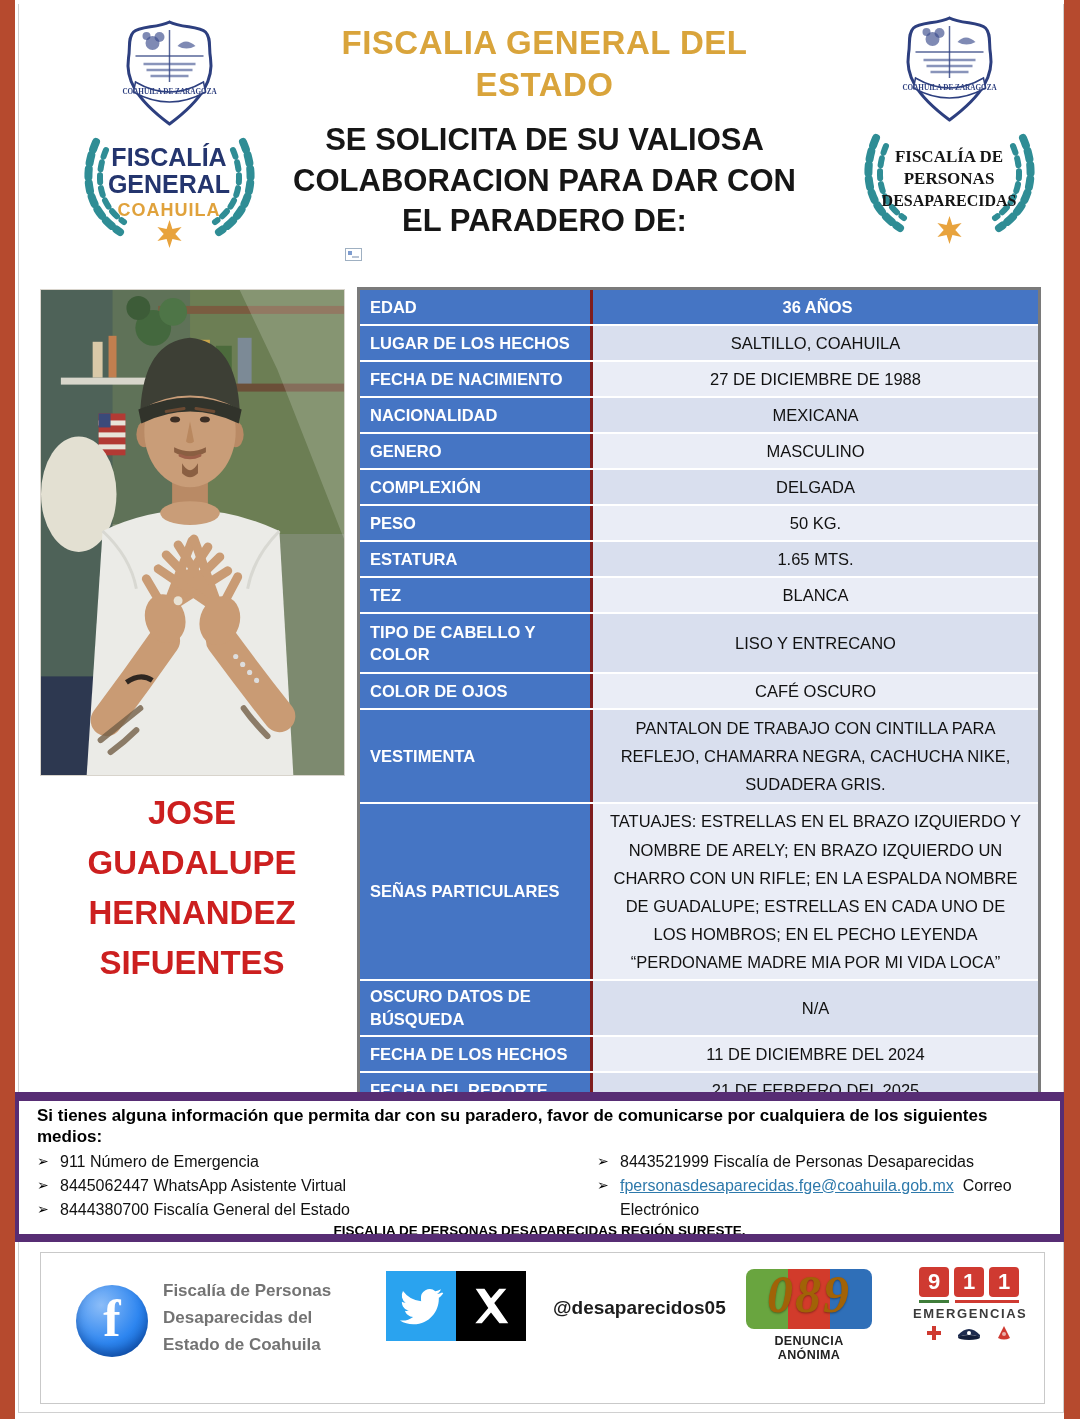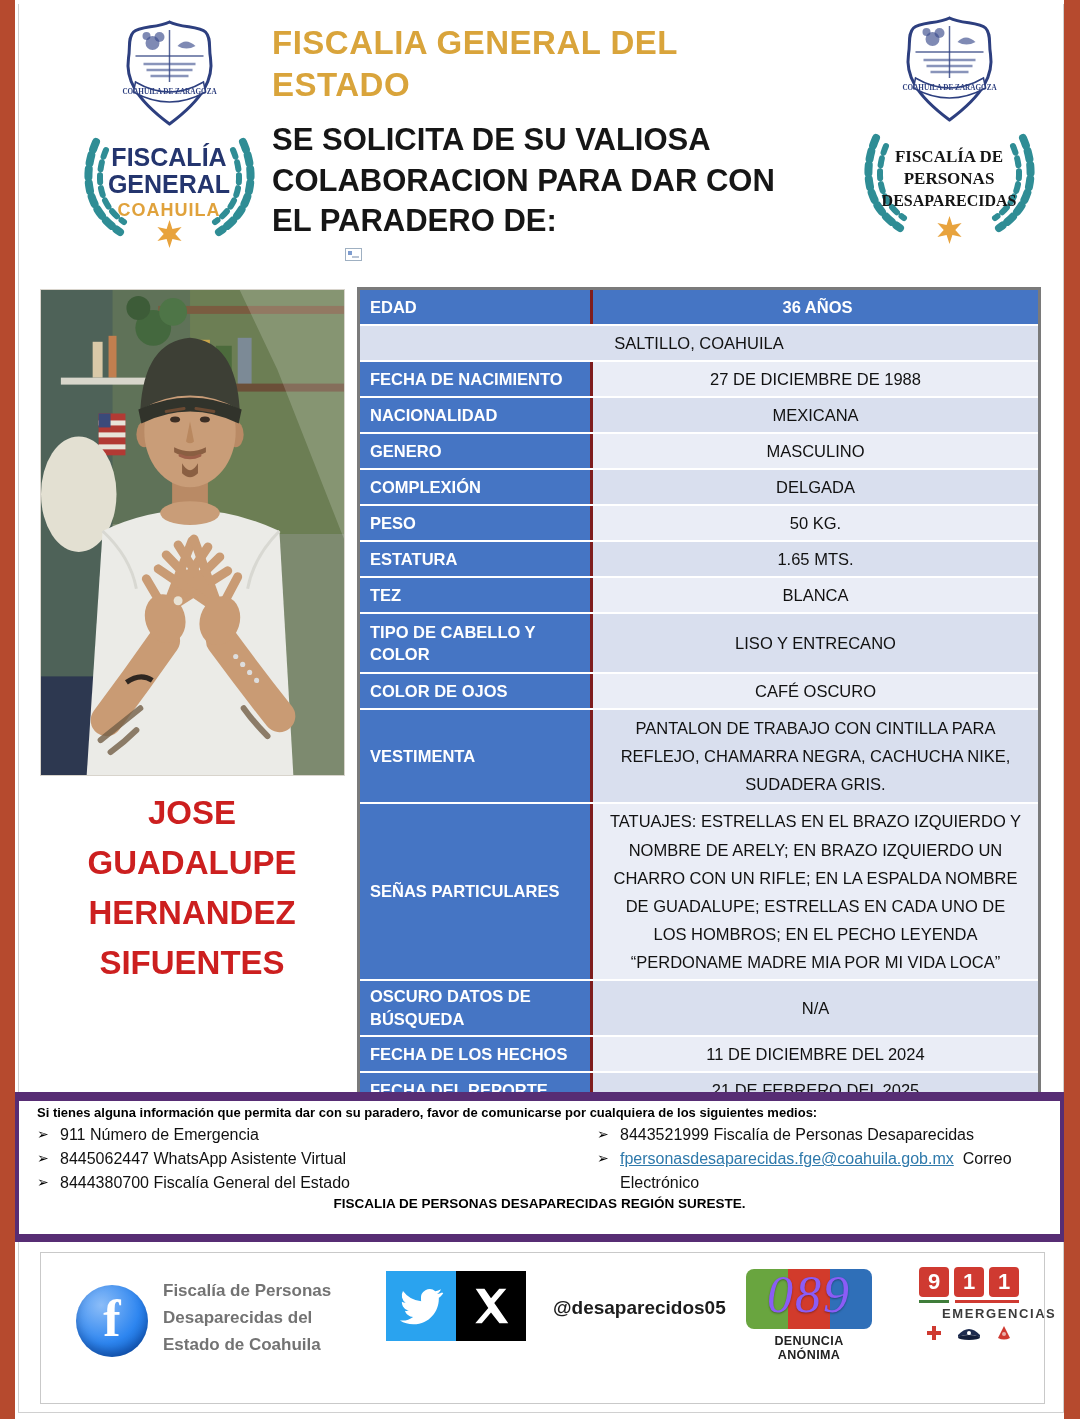--- a/index.html
+++ b/index.html
@@ -7,21 +7,21 @@
         font-family:"Liberation Sans",sans-serif;color:#1a1a1a;}
   .stripe{position:absolute;top:0;bottom:0;width:15px;background:#b64a2e;}
   .stripe.left{left:0;} .stripe.right{right:0;width:16px;}
   .inner-frame{position:absolute;left:18px;top:4px;width:1044px;height:1408px;
         border-left:1px solid #d0d0d0;border-right:1px solid #d0d0d0;border-bottom:1px solid #d0d0d0;pointer-events:none;}
 
   
   .logo{position:absolute;width:215px;height:238px;}
   .logo.left{left:62px;top:14px;}
   .logo.right{left:842px;top:12px;}
-  .title-block{position:absolute;left:272px;top:22px;width:545px;}
+  .title-block{position:absolute;left:272px;top:22px;width:545px;text-align:center;}
   .gold-title{color:#d9a43b;font-size:33px;font-weight:700;line-height:1.28;letter-spacing:.5px;}
   .black-subtitle{margin-top:14px;color:#161616;font-size:31px;font-weight:700;line-height:1.3;}
   .broken-img{position:absolute;left:345px;top:248px;width:17px;height:13px;background:#fff;
         border:1px solid #9fb0c2;box-sizing:border-box;}
   .broken-img i{position:absolute;left:2px;top:2px;width:4px;height:4px;background:#7e9ccf;display:block;}
   .broken-img b{position:absolute;right:2px;bottom:2px;width:7px;height:2px;background:#b9c4d4;display:block;}
 
   
   .photo{position:absolute;left:40px;top:289px;width:305px;height:487px;border:1px solid #d8d4cc;
         box-sizing:border-box;background:#8a9478;}
@@ -46,21 +46,21 @@
   .t-row:nth-child(12){min-height:92px;}
   .t-row:nth-child(13){min-height:168px;}
   .t-row:nth-child(14){min-height:54px;}
 
   
   .purple-bar{position:absolute;left:15px;width:1049px;height:9px;background:#572d74;}
   .bar-top{top:1092px;} .bar-bottom{top:1234px;height:8px;}
   .contact-box{position:absolute;left:15px;top:1101px;width:1049px;height:133px;background:#fff;
         border-left:4px solid #572d74;border-right:4px solid #572d74;box-sizing:border-box;
         padding:4px 18px 0 18px;overflow:hidden;}
-  .contact-intro{font-size:13px;font-weight:700;color:#000;line-height:1.25;}
+  .contact-intro{font-size:17px;font-weight:700;color:#000;line-height:1.25;}
   .contact-cols{display:flex;margin-top:2px;}
   .contact-cols ul{list-style:none;margin:0;padding:0;}
   .col-l{flex:0 0 560px;}
   .col-r{flex:1;}
   .contact-cols li{display:flex;gap:9px;font-size:16px;line-height:1.5;color:#111;}
   .arrow{flex:0 0 14px;font-size:14px;color:#000;padding-top:1px;}
   .email-link{color:#2e79ab;text-decoration:underline;cursor:pointer;}
   .office{text-align:center;font-weight:700;font-size:13.5px;line-height:1.3;color:#000;}
 
   
@@ -77,32 +77,32 @@
   .tw-sq{left:345px;background:#2aa3ef;}
   .x-sq{left:415px;background:#000;}
   .sq svg{position:absolute;left:12px;top:12px;width:46px;height:46px;}
   .handle{position:absolute;left:512px;top:44px;font-size:19px;font-weight:700;color:#1c1c1c;}
   .logo089{position:absolute;left:702px;top:16px;width:132px;text-align:center;}
   .blocks{position:relative;width:126px;height:60px;margin:0 auto;border-radius:8px;overflow:hidden;display:flex;}
   .blocks i{flex:1;display:block;}
   .blocks i:nth-child(1){background:#69a53f;}
   .blocks i:nth-child(2){background:#d23b2b;}
   .blocks i:nth-child(3){background:#2f6fb8;}
-  .blocks span{position:absolute;left:0;right:0;top:-4px;color:#8b5cf6;font-family:"Liberation Serif",serif;
-        font-style:italic;font-weight:400;font-size:52px;letter-spacing:2px;text-shadow:0 1px 2px rgba(0,0,0,.35);}
+  .blocks span{position:absolute;left:0;right:0;top:-4px;color:#a16207;font-family:"Liberation Serif",serif;
+        font-style:italic;font-weight:700;font-size:52px;letter-spacing:2px;text-shadow:0 1px 2px rgba(0,0,0,.35);}
   .lbl089{margin-top:5px;font-size:12.5px;font-weight:700;color:#222;letter-spacing:.4px;}
   .logo911{position:absolute;left:872px;top:14px;width:112px;text-align:center;}
   .digits{display:flex;gap:5px;justify-content:center;}
   .digits b{width:30px;height:30px;background:#cf3a31;border-radius:4px;color:#fff;
         font-size:22px;line-height:30px;display:block;}
   .flagbars{display:flex;gap:6px;justify-content:center;margin-top:3px;}
   .flagbars i{height:3px;display:block;}
   .flagbars i:first-child{width:30px;background:#3f7d3a;}
   .flagbars i:last-child{width:64px;background:#cf3a31;}
-  .lbl911{margin-top:3px;font-size:13px;font-weight:700;color:#3b3b3b;letter-spacing:1.6px;margin-left:29px;}
+  .lbl911{margin-top:3px;font-size:13px;font-weight:700;color:#3b3b3b;letter-spacing:1.6px;}
   .icons911{display:flex;gap:14px;justify-content:center;margin-top:4px;align-items:center;}
 
   
   .logo text{font-family:"Liberation Sans",sans-serif;}
   .logo .serif{font-family:"Liberation Serif",serif;}
 </style>
 </head>
 <body>
 
 <div class="page">
@@ -265,20 +265,21 @@
     <div>HERNANDEZ</div>
     <div>SIFUENTES</div>
   </div>
 
   <div class="info-table">
     <div class="t-row">
         <div class="t-label">EDAD</div>
         <div class="t-val">36 AÑOS</div>
       </div>
     <div class="t-row">
+        <div class="t-label">LUGAR DE LOS HECHOS</div>
         <div class="t-val">SALTILLO, COAHUILA</div>
       </div>
     <div class="t-row">
         <div class="t-label">FECHA DE NACIMIENTO</div>
         <div class="t-val">27 DE DICIEMBRE DE 1988</div>
       </div>
     <div class="t-row">
         <div class="t-label">NACIONALIDAD</div>
         <div class="t-val">MEXICANA</div>
       </div>

